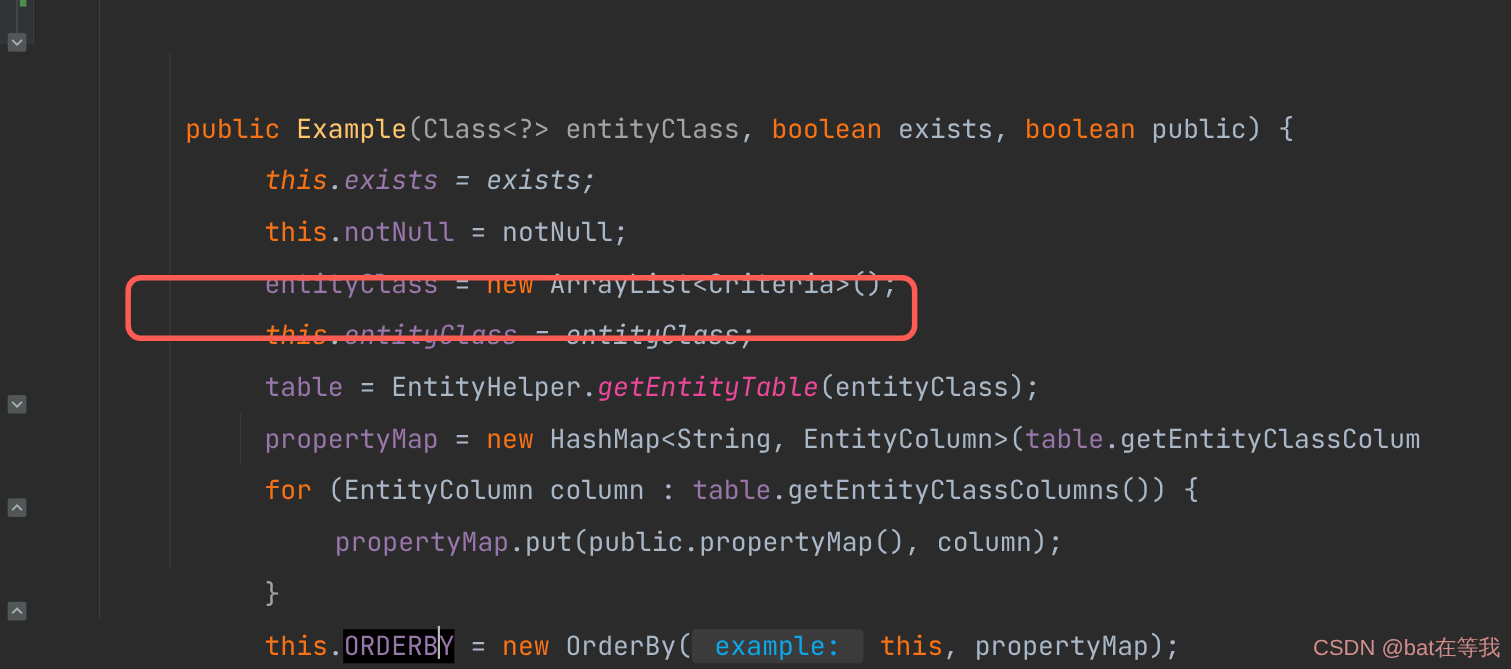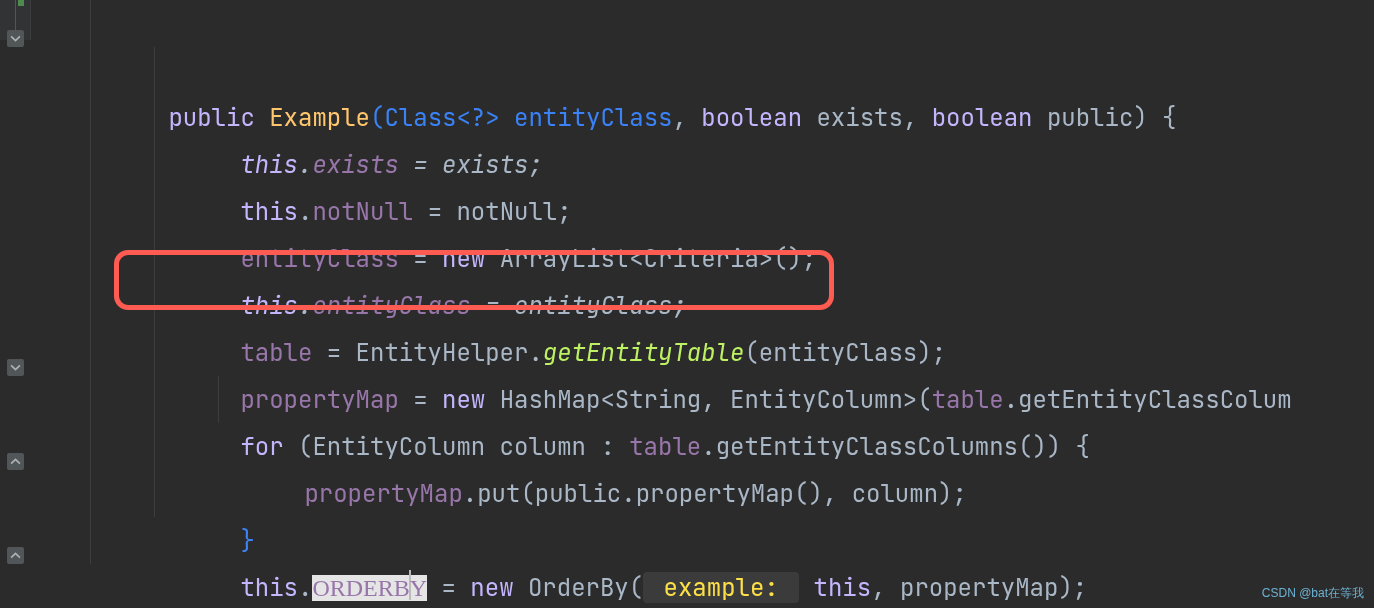--- a/index.html
+++ b/index.html
@@ -62,61 +62,60 @@
     padding-left: 52px; 
   }
   
   .guide {
     position: absolute;
     top:0; bottom:0;
     width:1px;
     background:#3b3d3f;
   }
   
-  .kw   { color:#c4b5fd; }
+  .kw   { color:#f97316; }
   .ident{ color:#A9B7C6; }
   .cname{ color:#FFC66D; }
-  .call { color:#bef264; }
+  .call { color:#ec4899; }
   .field{ color:#9876AA; }
   .op   { color:#A9B7C6; }
-  .punc { color:#3b82f6; }
+  .punc { color:#a3a3a3; }
   .param{ color:#A9B7C6; }
   .it   { font-style: italic; }
   .hintbox{
     background:#3b3b3b;
     border-radius:4px;
     padding:0 6px 0 6px;
-    color:#fde047;
+    color:#0ea5e9;
   }
   .highlight-box {
     position:absolute;
     border:5px solid #FE5B52;
     border-radius:14px;
     pointer-events:none;
   }
   .caret {
     display:inline-block;
     width:2px;
     height:30px;
     background:#BBBBBB;
     vertical-align:-4px;
     margin-left:-1px;
     margin-right:-1px;
   }
   .curword{
-    background:#e5e5e5;
-    font-family:Liberation Serif, serif;
+    background:#000000;
   }
   .watermark{
     position:absolute;
     right:10px;
     bottom:6px;
-    color:#7dd3fc;
+    color:#fca5a5;
     font-family: Arial, sans-serif;
-    font-size:12px;
+    font-size:20px;
     opacity:0.8;
   }
   .cur-line-hl{
     position:absolute;
     left:0; right:0;
     background:#323232;
     z-index:-1;
   }
   .topgreen{
     position:absolute;

